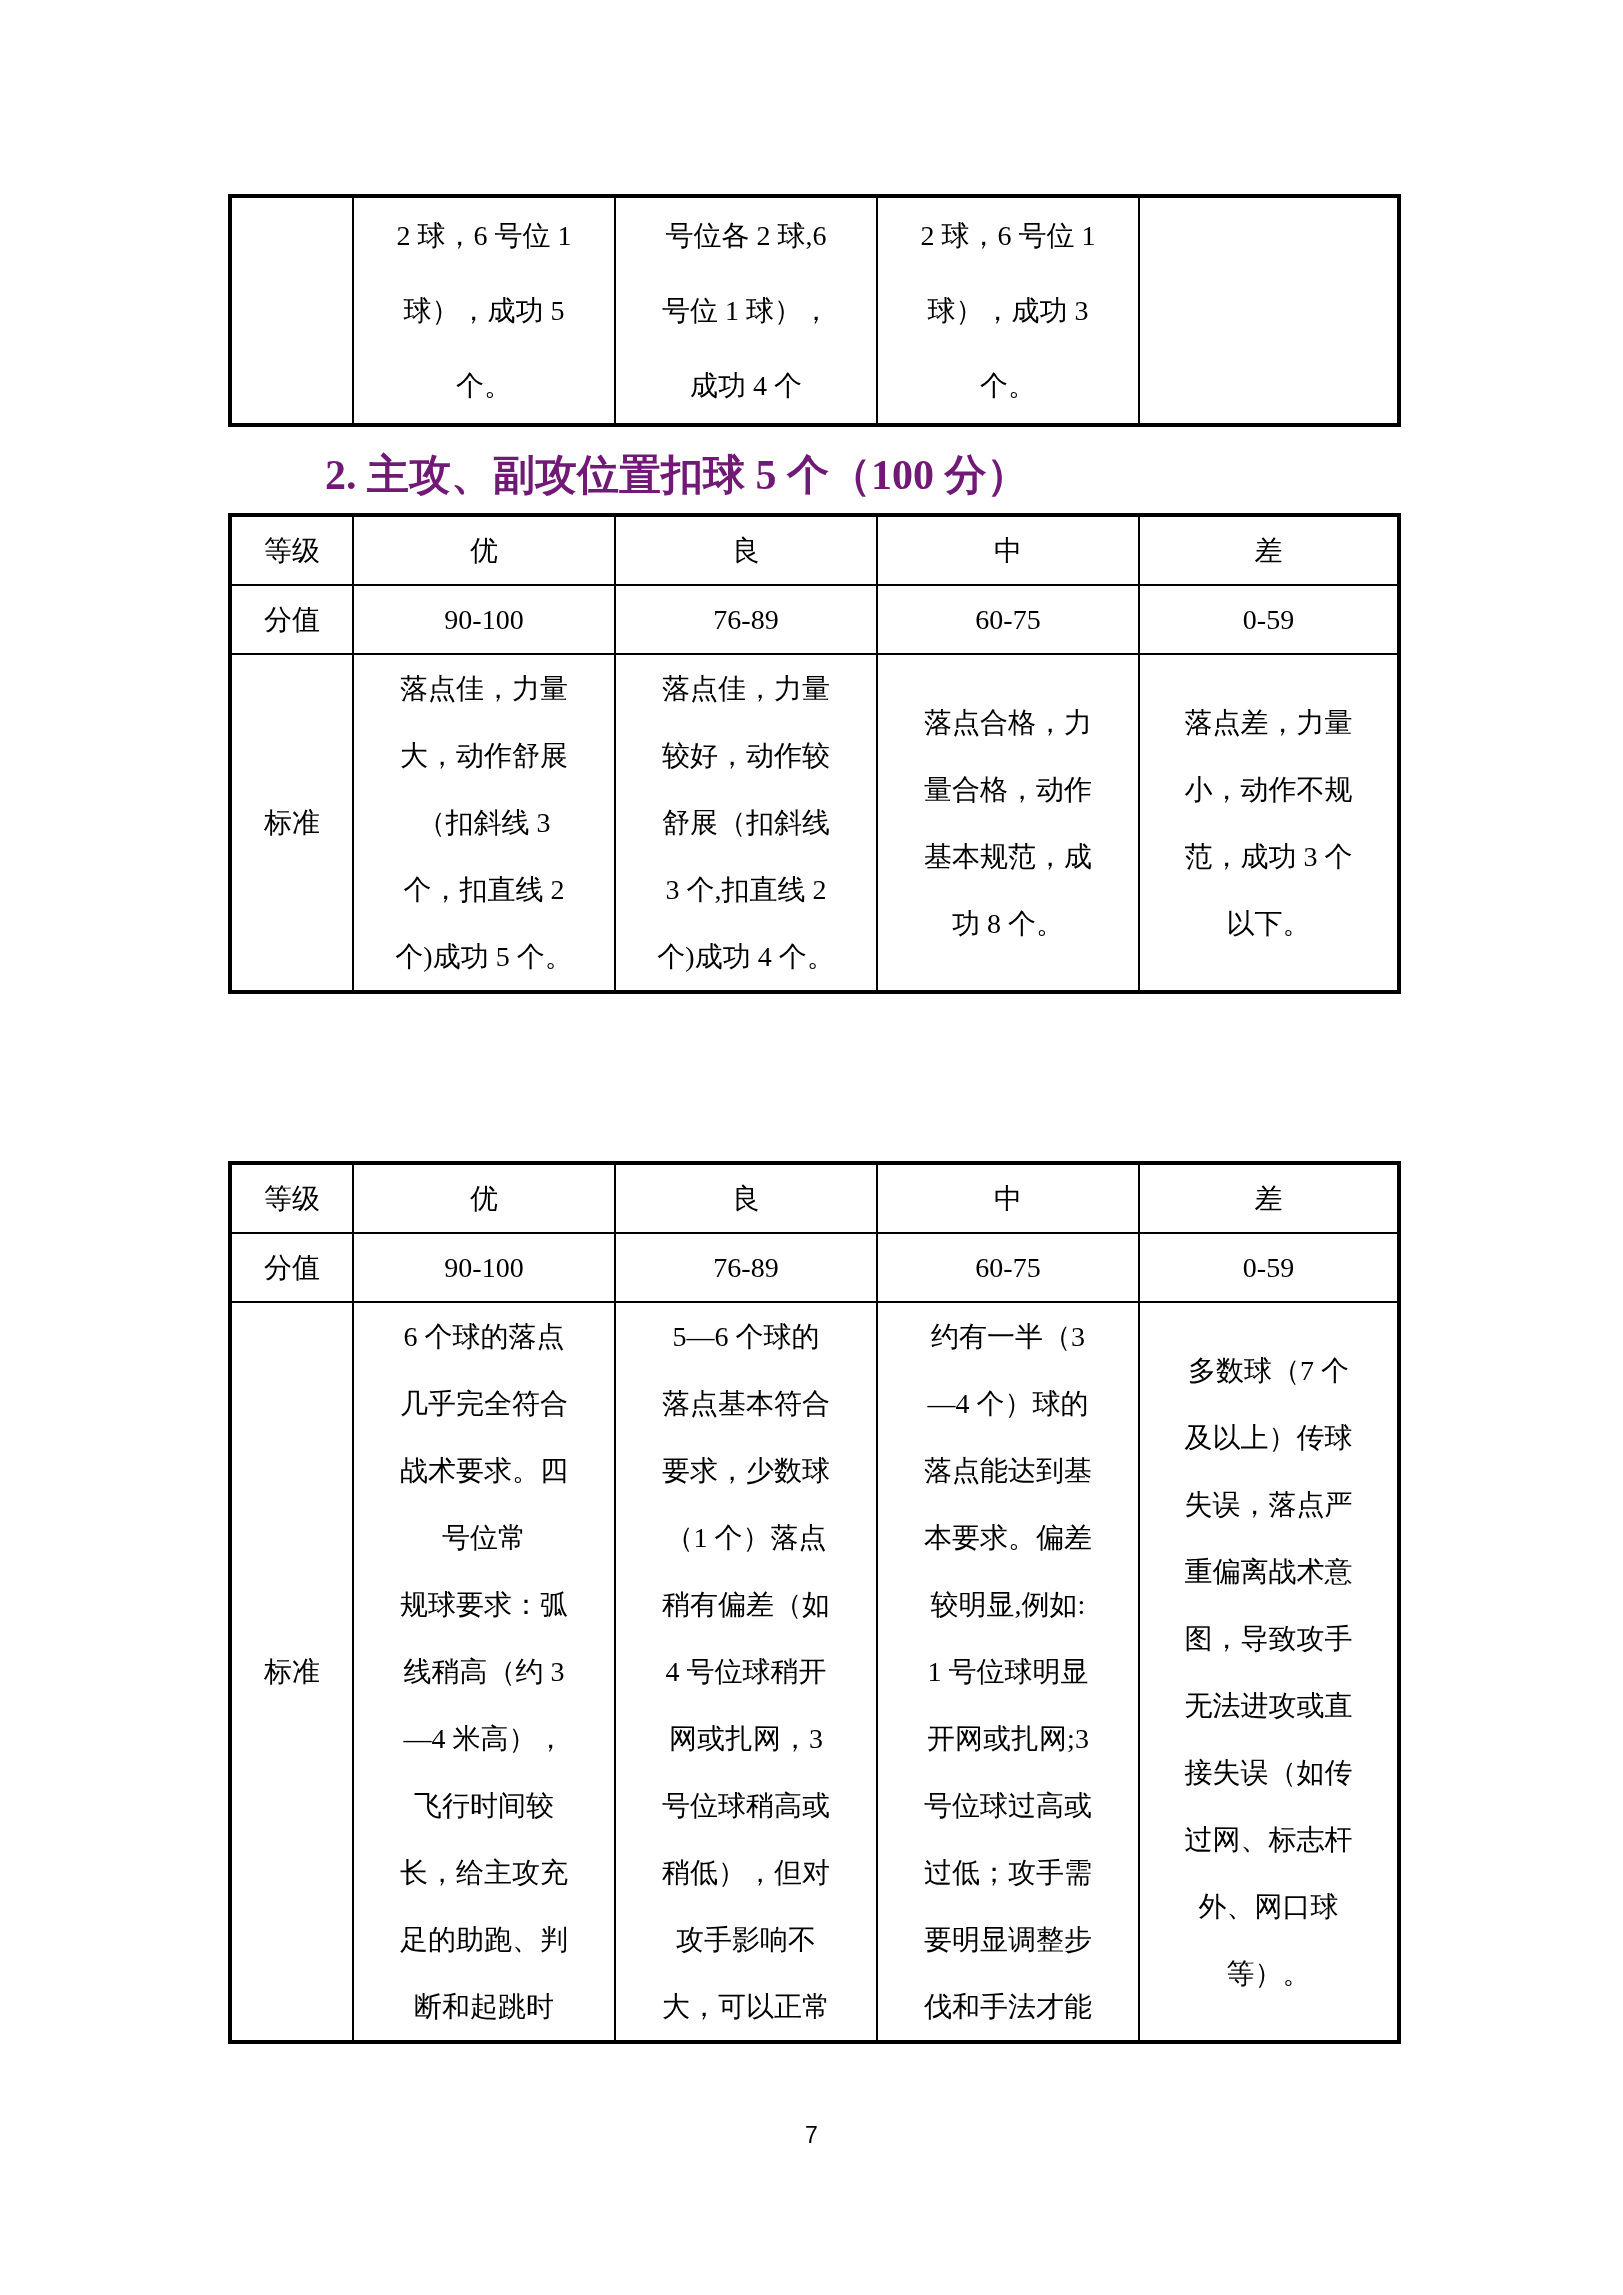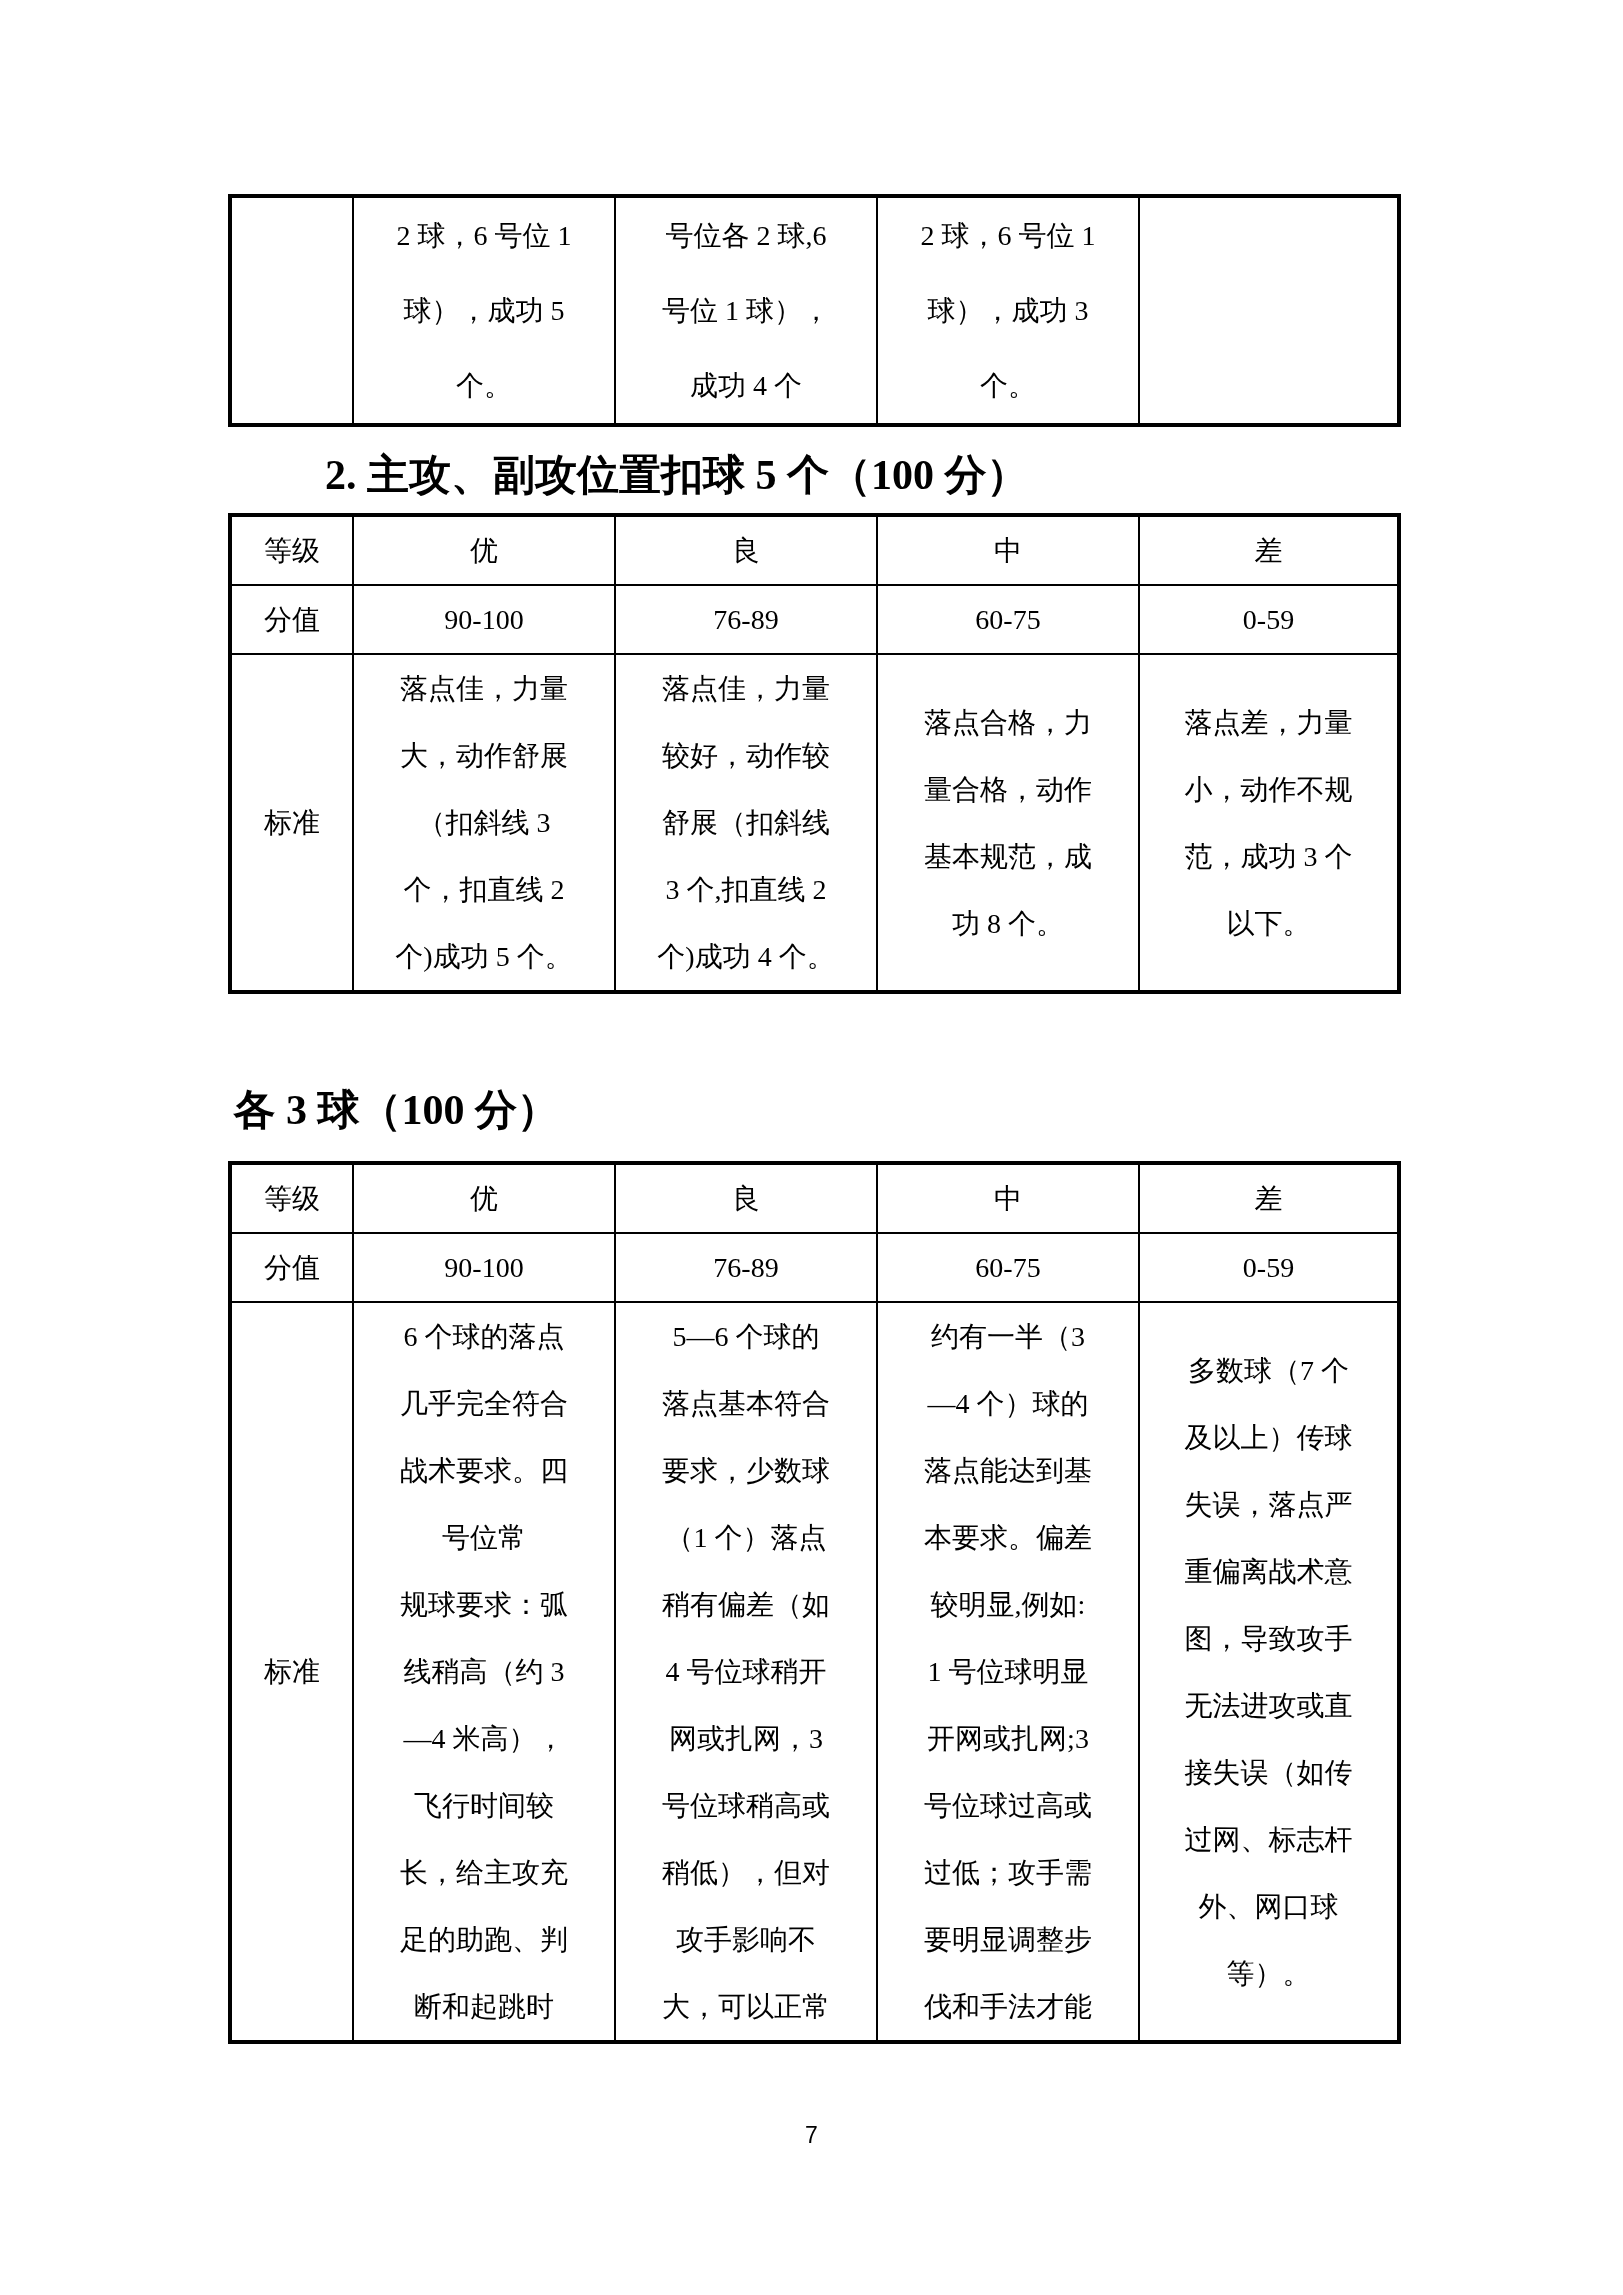--- a/index.html
+++ b/index.html
@@ -52,21 +52,21 @@
   tr.r92  { height: 63px; }
   tr.r488 { height: 333px; }
   tr.r1066 { height: 727px; }
   .heading {
     position: absolute;
     left: 228px;
     font-size: 42px;
     font-weight: bold;
     line-height: 74px;
     white-space: nowrap;
-    color: #000000;
+    color: #701a75;
   }
   .h2 { top: 438px; padding-left: 97px; }
   .h3a { top: 997px; padding-left: 106px; }
   .h3b { top: 1073px; padding-left: 5.5px; }
   .pagenum {
     position: absolute;
     top: 2122px;
     left: 0;
     width: 100%;
     text-align: center;
@@ -187,21 +187,20 @@
       <td>
             <div class="cell">落点差，力量
 小，动作不规
 范，成功 3 个
 以下。</div>
           </td>
     </tr>
   </tbody>
     </table>
 
-  <div class="heading h3b">各 3 球（100 分）</div>
 
   <table class="grid t3">
     <colgroup>
       <col style="width:123px">
       <col style="width:262px">
       <col style="width:262px">
       <col style="width:262px">
       <col style="width:260px">
     </colgroup>
     <tbody>

